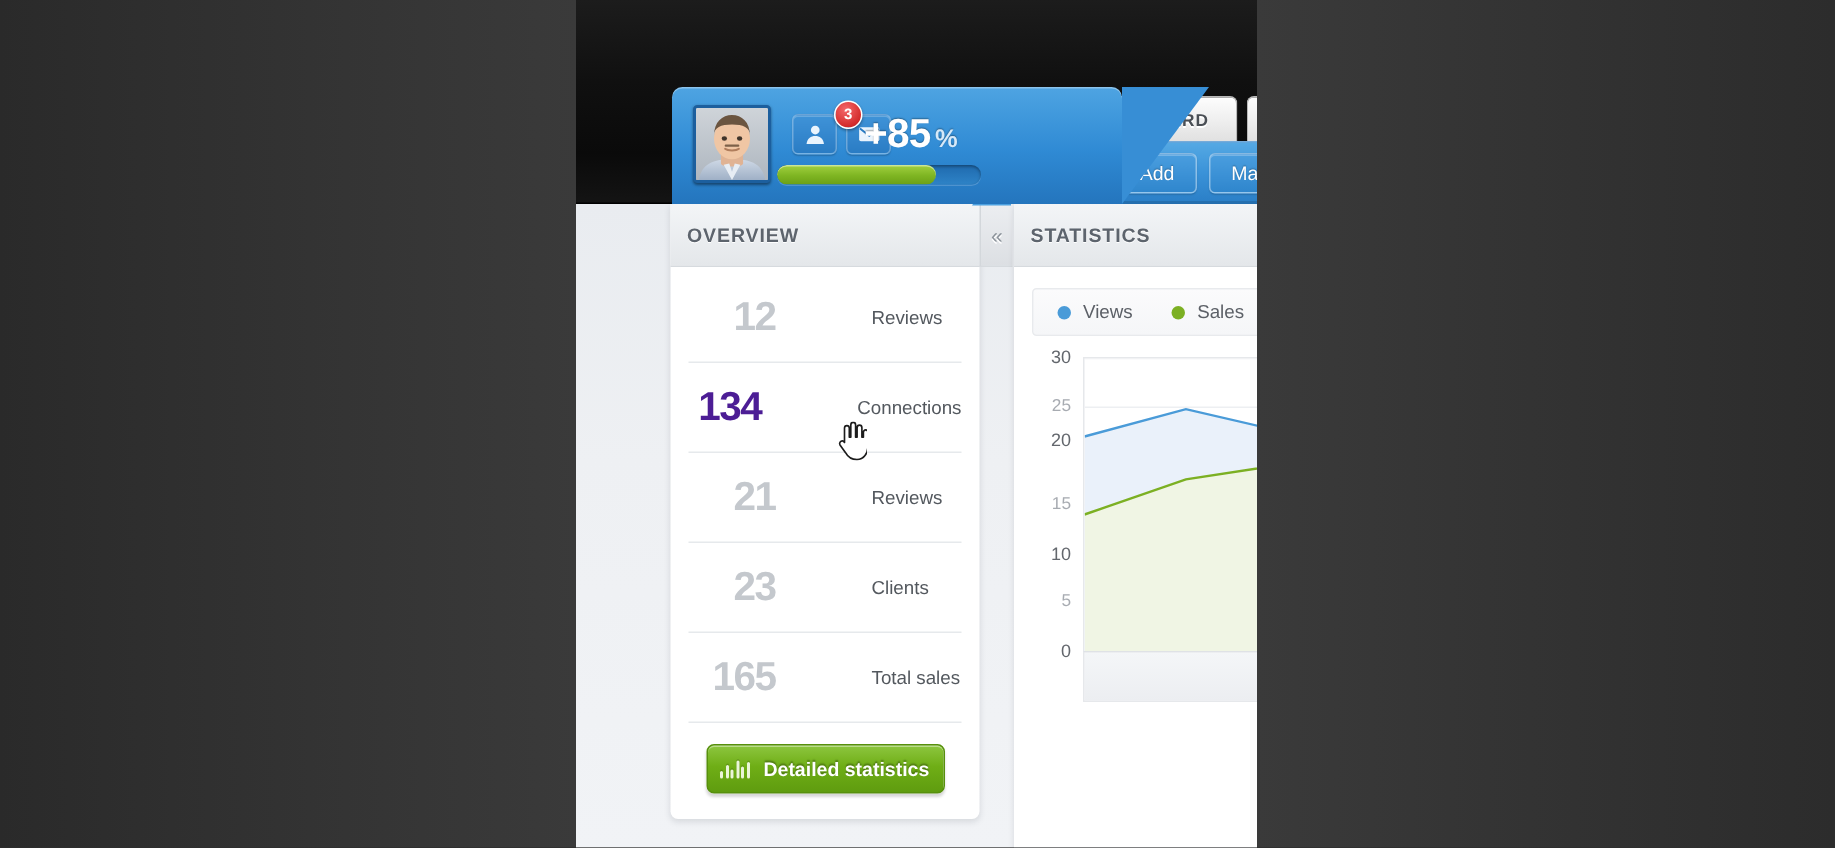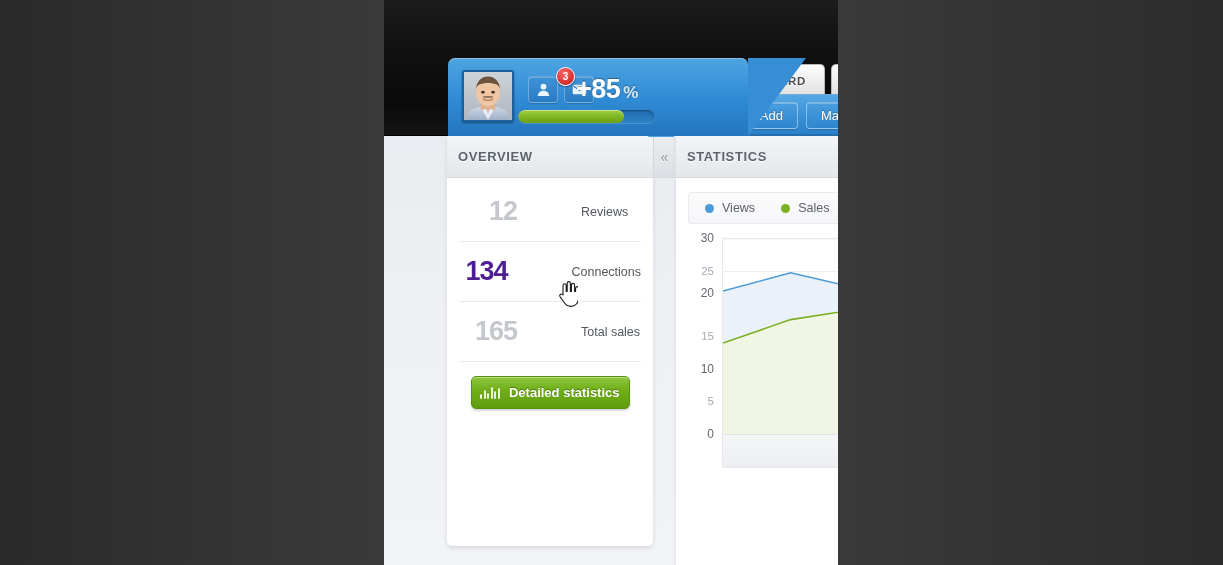--- a/index.html
+++ b/index.html
@@ -417,20 +417,28 @@
           </div>
 
           <div class="statlist" id="stat-list">
               <div class="statrow">
                 <div class="statnum">12</div>
                 <div class="statlabel">Reviews</div>
               </div>
               <div class="statrow active">
                 <div class="statnum">134</div>
                 <div class="statlabel">Connections</div>
+              </div>
+              <div class="statrow">
+                <div class="statnum">21</div>
+                <div class="statlabel">Reviews</div>
+              </div>
+              <div class="statrow">
+                <div class="statnum">23</div>
+                <div class="statlabel">Clients</div>
               </div>
               <div class="statrow">
                 <div class="statnum">165</div>
                 <div class="statlabel">Total sales</div>
               </div>
             </div>
 
           <div class="detailbtn">
             <span class="chartglyph">
               <i style="height:5px"></i>

